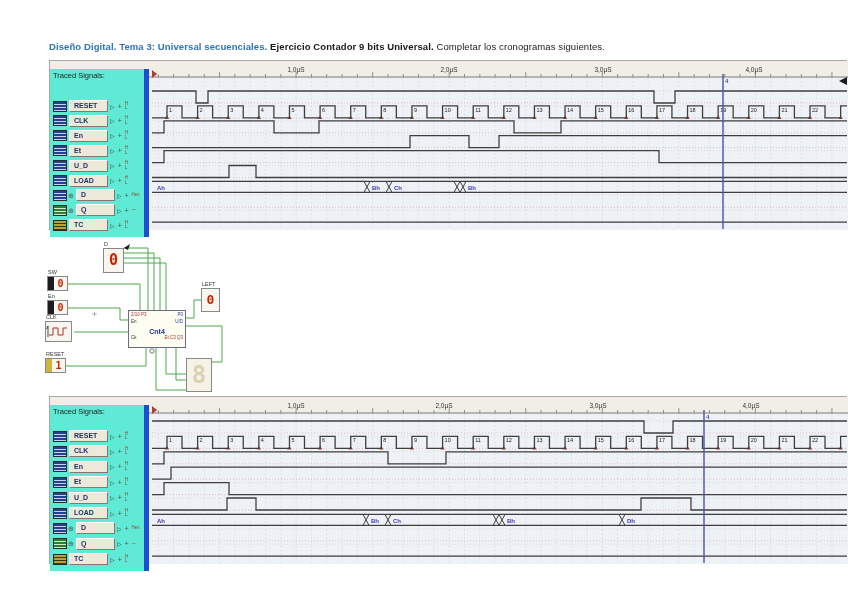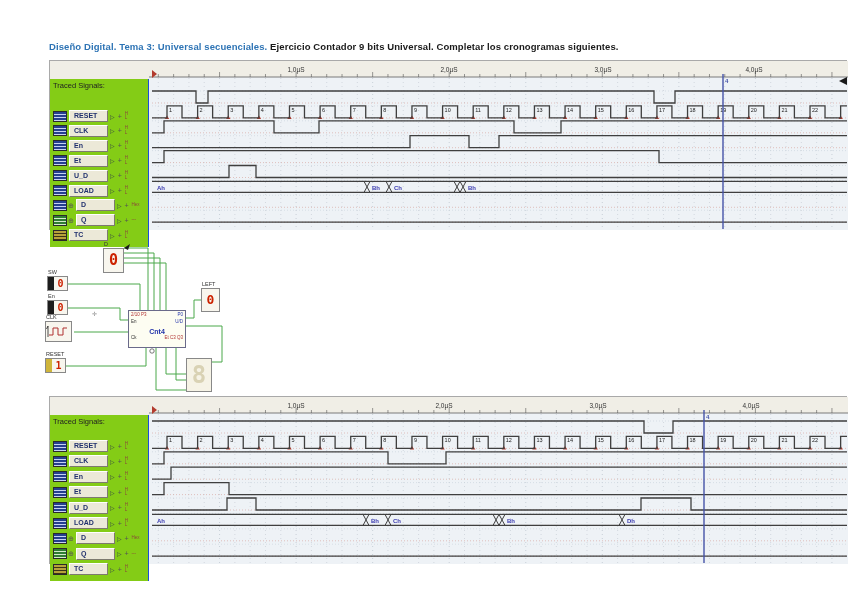--- a/index.html
+++ b/index.html
@@ -1,23 +1,23 @@
 <!DOCTYPE html>
 <html><head>
 <meta charset="utf-8">
 <style>
   html,body{margin:0;padding:0;background:#fff;}
   #screen{position:relative;width:848px;height:599px;background:#ffffff;overflow:hidden;
           font-family:"Liberation Sans",sans-serif;}
   #doc-title{position:absolute;left:49px;top:41px;font-size:9.5px;letter-spacing:.1px;white-space:nowrap;}
   #doc-title .t1{color:#2e74b5;font-weight:bold;}
   #doc-title .t2{color:#1a1a1a;font-weight:bold;}
-  #doc-title .t3{color:#1a1a1a;font-weight:700;}
+  #doc-title .t3{color:#1a1a1a;font-weight:400;}
   .panel{position:absolute;border:1px solid #a9a9a9;background:#f0eee6;box-sizing:border-box;}
-  .leftcol{position:absolute;left:0;top:18px;width:99px;height:100%;background:#84cc16;border-right:1px solid #1d4ed8;box-sizing:border-box;}
+  .leftcol{position:absolute;left:0;top:8px;width:99px;height:100%;background:#5eead4;border-right:5px solid #1d4ed8;box-sizing:border-box;}
   .pheader{position:absolute;left:3px;top:2px;font-size:7.5px;color:#222;white-space:nowrap;}
   .sigrow{position:absolute;left:3px;height:14px;display:flex;align-items:center;}
   .ic{width:14px;height:11px;border:1px solid #2a2a2a;box-sizing:border-box;flex:none;}
   .ic.navy{background:repeating-linear-gradient(180deg,#25408f 0 2px,#c7d2f2 2px 3px);}
   .ic.green{background:repeating-linear-gradient(180deg,#2f7d33 0 2px,#d4ecc9 2px 3px);}
   .ic.olive{background:repeating-linear-gradient(180deg,#b8a23a 0 2px,#3a3417 2px 3px);}
   .pref{font-size:7px;color:#555;margin-left:1px;flex:none;line-height:7px;}
   .sigbtn{height:12px;width:39px;background:#ece9d8;border:1px solid;border-color:#ffffff #7d7a6e #7d7a6e #ffffff;
           font-size:7px;font-weight:bold;color:#20306e;padding:1px 1px 0 4px;margin-left:2px;box-sizing:border-box;
           white-space:nowrap;overflow:hidden;flex:none;}

